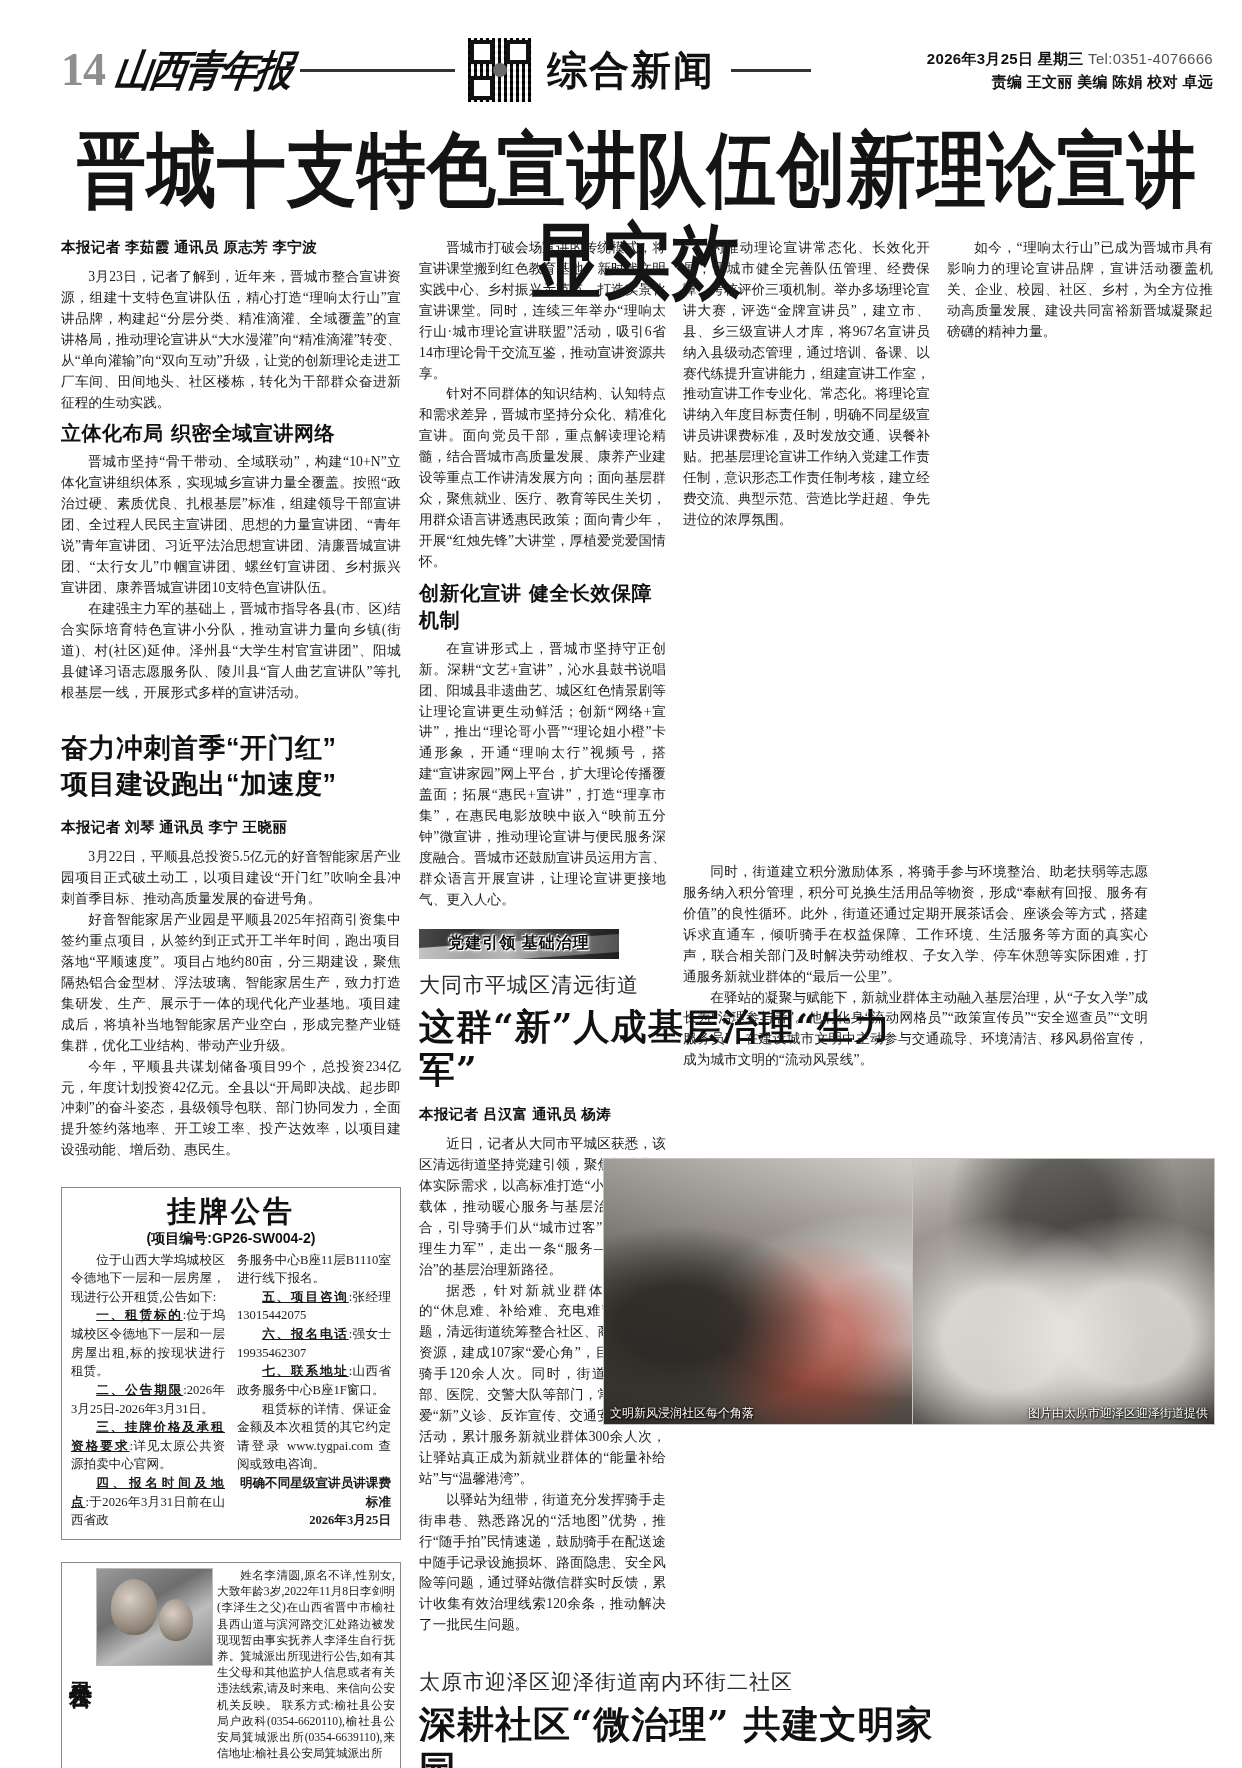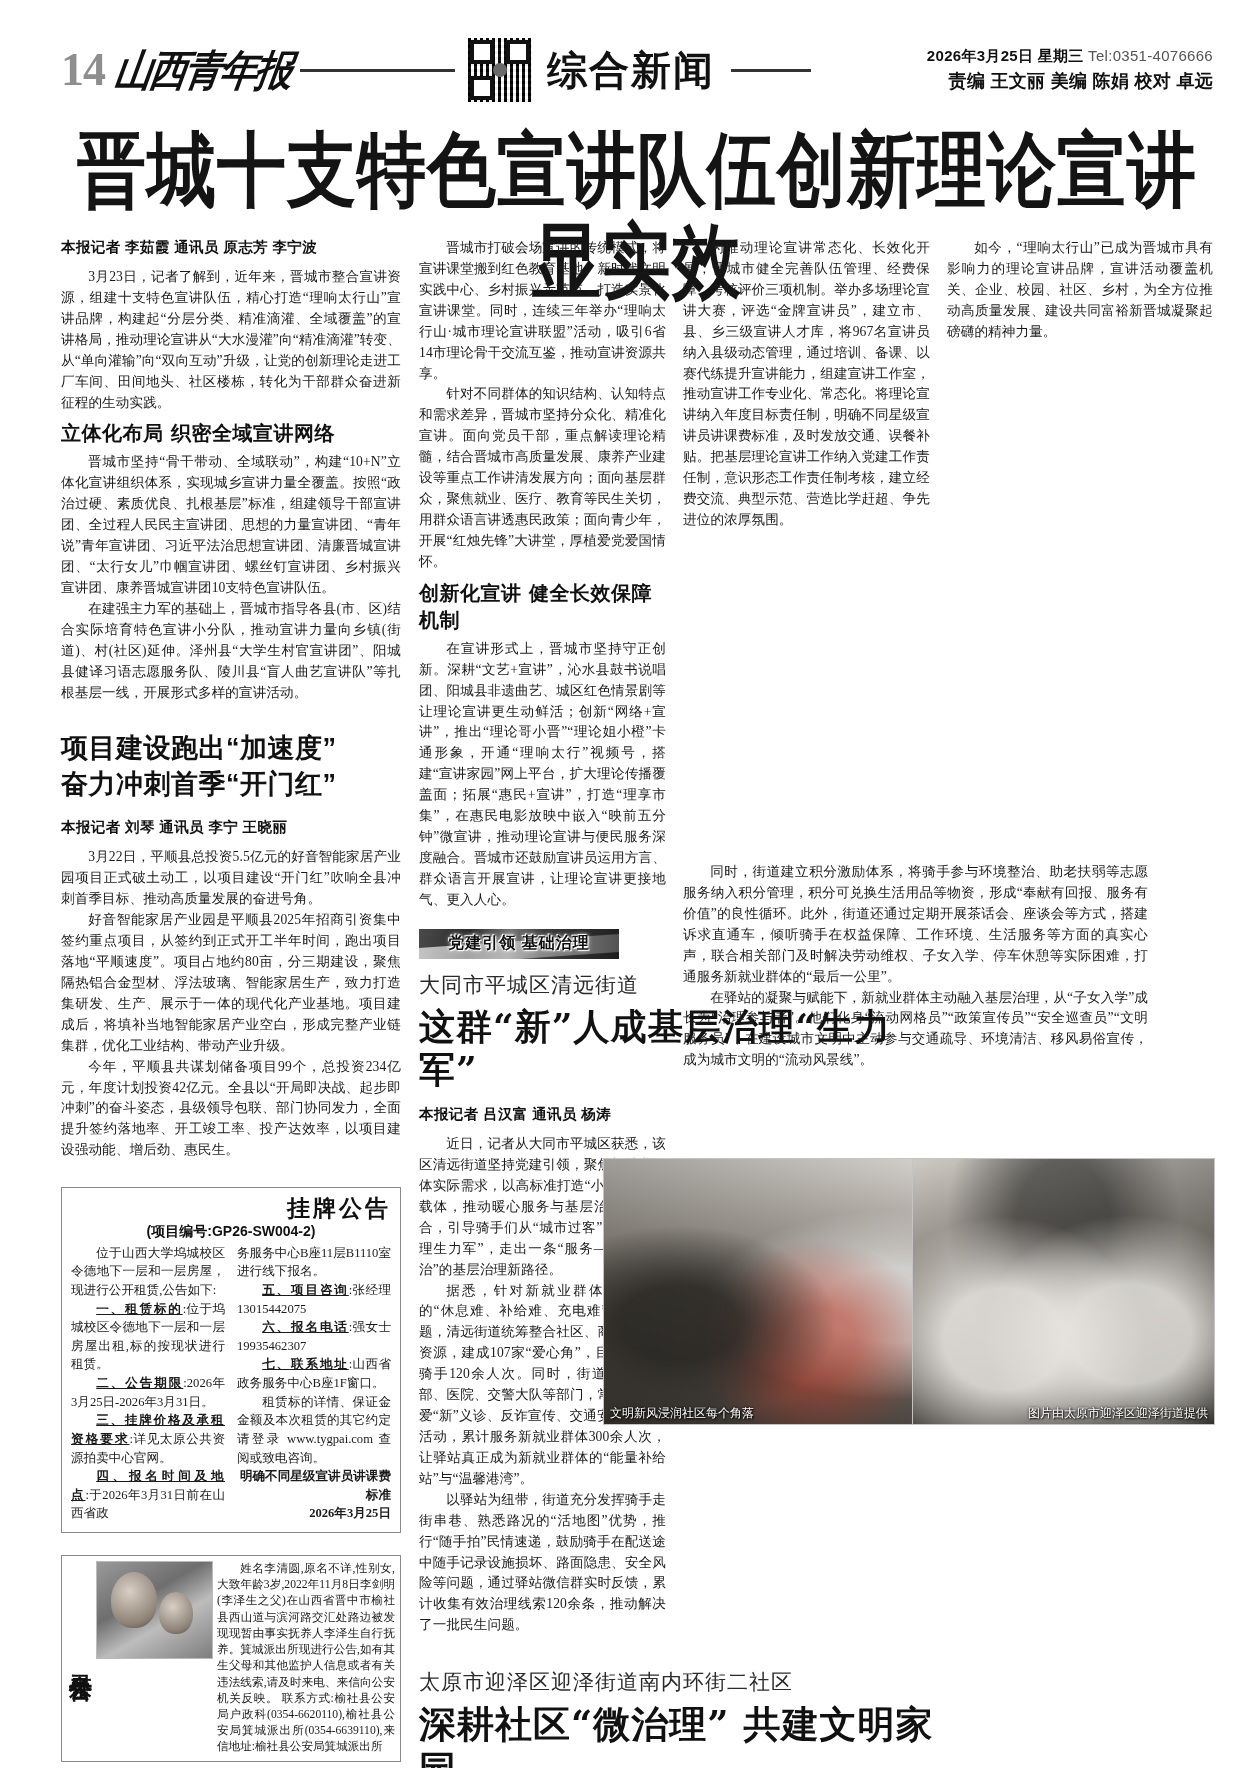--- a/index.html
+++ b/index.html
@@ -57,21 +57,21 @@
     font-family:"DejaVu Serif","Liberation Serif",serif;
     font-size:40px;font-weight:700;color:#111;letter-spacing:2px;
     white-space:nowrap;padding:0 6px;
   }
   .mh-meta{
     margin-left:auto;text-align:right;line-height:1.55;
     font-family:"Liberation Sans",sans-serif;
   }
   .mh-date{font-size:15px;color:#111;font-weight:700;letter-spacing:.3px;}
   .mh-date .tel{font-weight:400;color:#555;}
-  .mh-credit{font-size:18px;color:#111;font-weight:700;letter-spacing:.3px;}
+  .mh-credit{font-size:15px;color:#111;font-weight:700;letter-spacing:.3px;}
 
   
   .main-headline{
     position:absolute;left:46px;top:124px;width:1152px;
     text-align:center;
     font-family:"DejaVu Serif","Liberation Serif",serif;
     font-weight:700;
     font-size:69px;
     letter-spacing:1px;
     line-height:1.12;
@@ -121,23 +121,23 @@
   }
 
   
   .notice{
     border:1.5px solid #8a8a8a;
     padding:7px 9px 9px 9px;
     margin-top:26px;
     box-sizing:border-box;
   }
   .notice-title{
-    text-align:right;
-    font-family:"Liberation Sans","DejaVu Sans",sans-serif;
-    font-size:23px;font-weight:700;letter-spacing:3px;color:#111;
+    text-align:center;
+    font-family:"Liberation Sans","DejaVu Sans",sans-serif;
+    font-size:29px;font-weight:700;letter-spacing:3px;color:#111;
     line-height:1.15;
   }
   .notice-code{
     text-align:center;
     font-family:"Liberation Sans","DejaVu Sans",sans-serif;
     font-size:14px;font-weight:700;color:#111;margin-top:1px;
   }
   .notice-cols{display:flex;gap:12px;margin-top:3px;}
   .notice-cols > div{flex:1;}
   .notice p{
@@ -260,22 +260,22 @@
   <div class="cols">
 
     <div class="col col1">
       <div class="byline">本报记者 李茹霞 通讯员 原志芳 李宁波</div>
       <p class="body">3月23日，记者了解到，近年来，晋城市整合宣讲资源，组建十支特色宣讲队伍，精心打造“理响太行山”宣讲品牌，构建起“分层分类、精准滴灌、全域覆盖”的宣讲格局，推动理论宣讲从“大水漫灌”向“精准滴灌”转变、从“单向灌输”向“双向互动”升级，让党的创新理论走进工厂车间、田间地头、社区楼栋，转化为干部群众奋进新征程的生动实践。</p>
       <div class="sub-head">立体化布局 织密全域宣讲网络</div>
       <p class="body">晋城市坚持“骨干带动、全域联动”，构建“10+N”立体化宣讲组织体系，实现城乡宣讲力量全覆盖。按照“政治过硬、素质优良、扎根基层”标准，组建领导干部宣讲团、全过程人民民主宣讲团、思想的力量宣讲团、“青年说”青年宣讲团、习近平法治思想宣讲团、清廉晋城宣讲团、“太行女儿”巾帼宣讲团、螺丝钉宣讲团、乡村振兴宣讲团、康养晋城宣讲团10支特色宣讲队伍。</p>
       <p class="body">在建强主力军的基础上，晋城市指导各县(市、区)结合实际培育特色宣讲小分队，推动宣讲力量向乡镇(街道)、村(社区)延伸。泽州县“大学生村官宣讲团”、阳城县健译习语志愿服务队、陵川县“盲人曲艺宣讲队”等扎根基层一线，开展形式多样的宣讲活动。</p>
 
       <div class="art2-head">
+        <div>奋力冲刺首季“开门红”</div>
         <div>项目建设跑出“加速度”</div>
-        <div>奋力冲刺首季“开门红”</div>
       </div>
       <div class="byline">本报记者 刘琴 通讯员 李宁 王晓丽</div>
       <p class="body">3月22日，平顺县总投资5.5亿元的好音智能家居产业园项目正式破土动工，以项目建设“开门红”吹响全县冲刺首季目标、推动高质量发展的奋进号角。</p>
       <p class="body">好音智能家居产业园是平顺县2025年招商引资集中签约重点项目，从签约到正式开工半年时间，跑出项目落地“平顺速度”。项目占地约80亩，分三期建设，聚焦隔热铝合金型材、浮法玻璃、智能家居生产，致力打造集研发、生产、展示于一体的现代化产业基地。项目建成后，将填补当地智能家居产业空白，形成完整产业链集群，优化工业结构、带动产业升级。</p>
       <p class="body">今年，平顺县共谋划储备项目99个，总投资234亿元，年度计划投资42亿元。全县以“开局即决战、起步即冲刺”的奋斗姿态，县级领导包联、部门协同发力，全面提升签约落地率、开工竣工率、投产达效率，以项目建设强动能、增后劲、惠民生。</p>
 
       <div class="notice">
         <div class="notice-title">挂牌公告</div>
         <div class="notice-code">(项目编号:GP26-SW004-2)</div>
         <div class="notice-cols">

